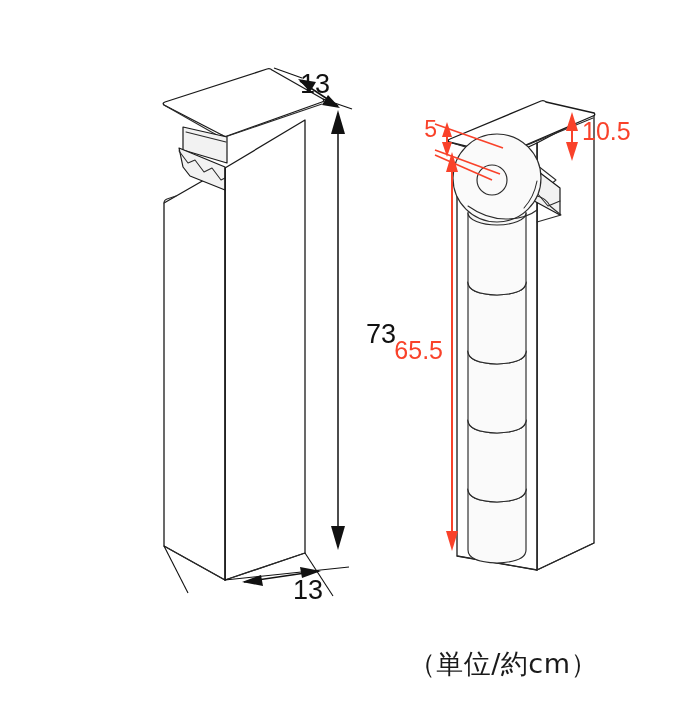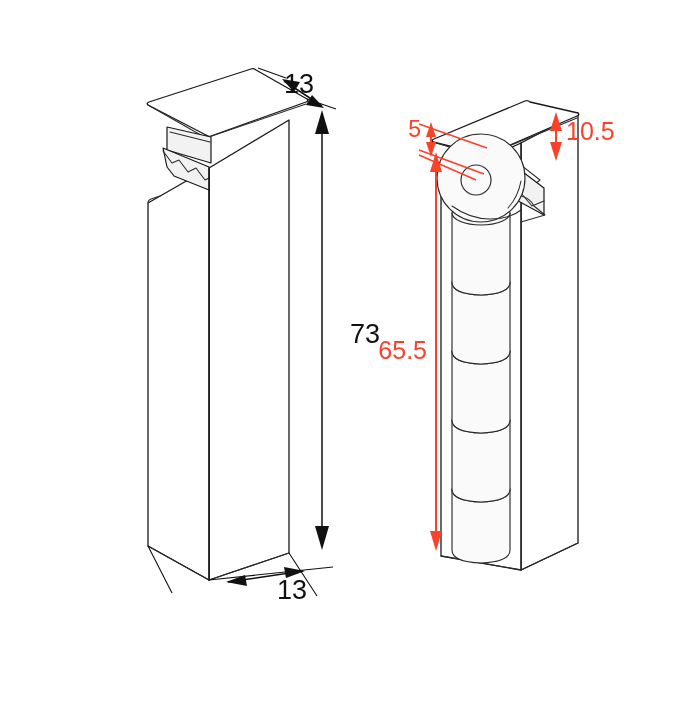--- a/index.html
+++ b/index.html
@@ -14,20 +14,21 @@
     position: relative;
     font-family: "Liberation Sans", "DejaVu Sans", sans-serif;
     overflow: hidden;
   }
   #diagram-root {
     position: absolute;
     left: 0;
     top: 0;
     width: 596px;
     height: 710px;
+    padding-left: 16px;
   }
   svg.drawing {
     display: block;
     width: 700px;
     height: 710px;
   }
   
   .outline {
     fill: none;
     stroke: #1a1a1a;
@@ -254,14 +255,15 @@
 
     <g>
       <path class="dim-red" d="M 436,158 L 436,545"></path>
       <polygon class="arrow-red" points="436,152 430,172 442,172"></polygon>
       <polygon class="arrow-red" points="436,551 430,531 442,531"></polygon>
       <text class="dim-label-red" x="427" y="352" text-anchor="end">65.5</text>
     </g>
 
   </svg>
 
+  <div class="unit-note">（単位/約cm）</div>
 
 </div>
 
 </body></html>

